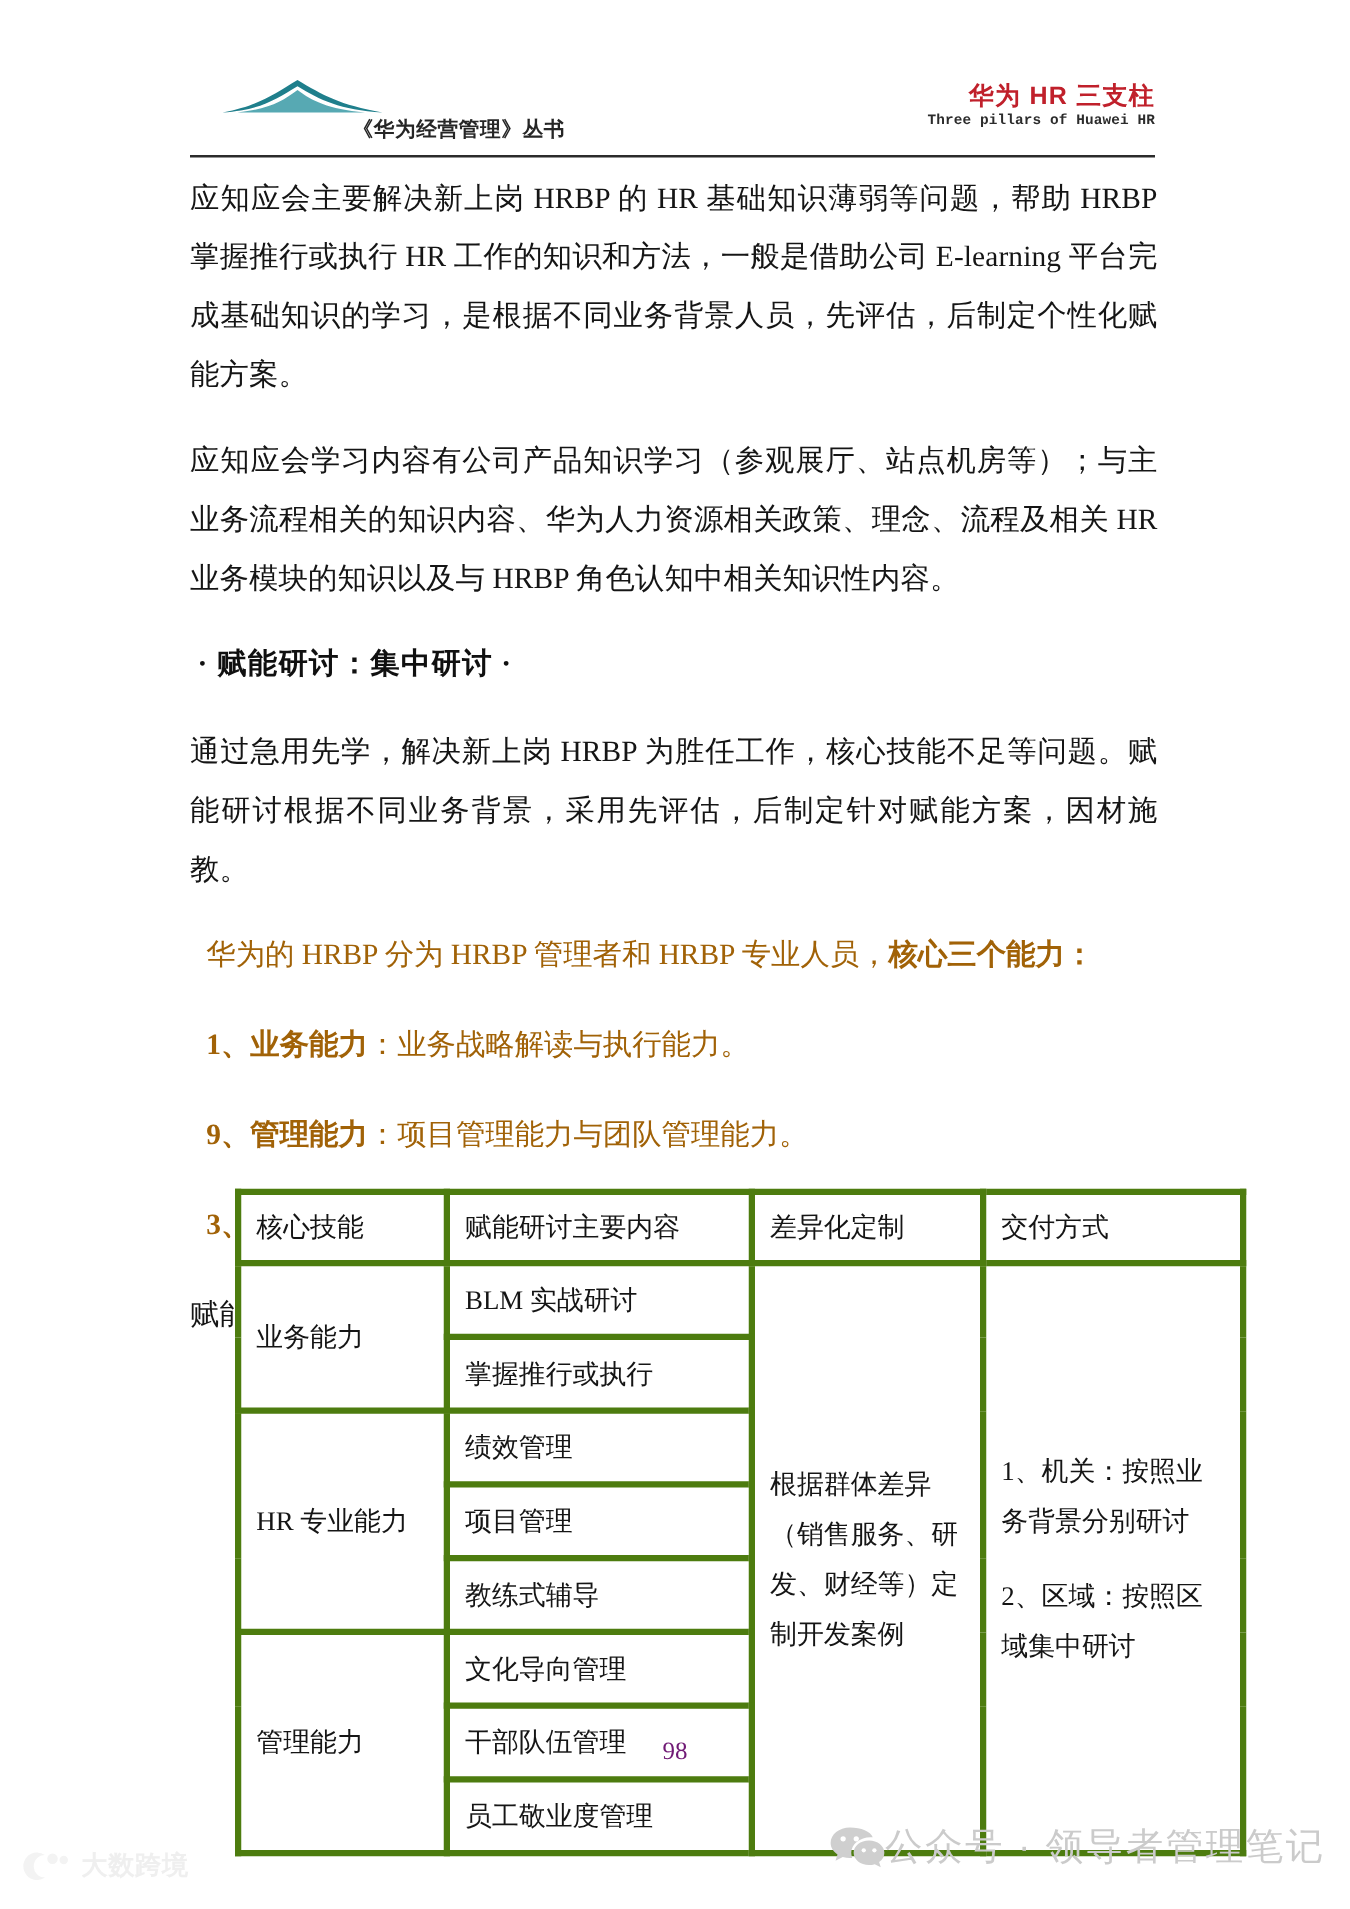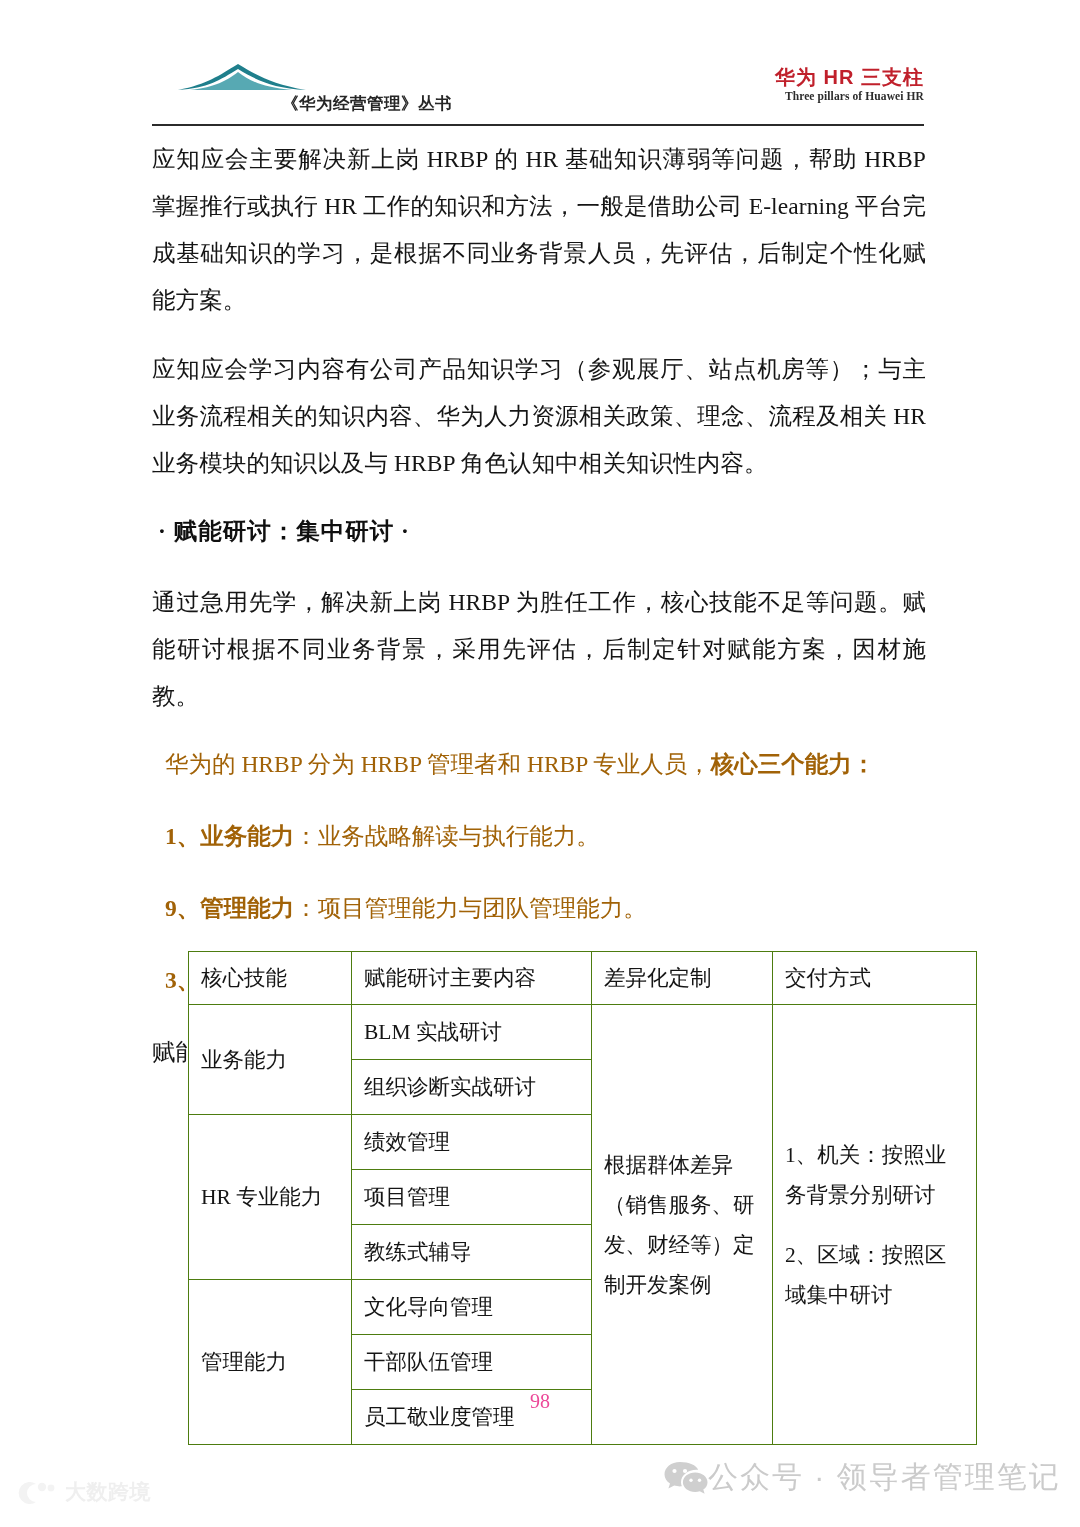--- a/index.html
+++ b/index.html
@@ -62,21 +62,21 @@
     font-family: "Liberation Sans", "DejaVu Sans", sans-serif;
     font-size: 20px;
     font-weight: 700;
     color: #c0202b;
     letter-spacing: 1px;
     line-height: 1.15;
     white-space: nowrap;
     text-align: right;
   }
   .brand-en {
-    font-family: Liberation Serif, serif;
+    font-family: Liberation Mono, monospace;
     font-size: 11.5px;
     font-weight: 700;
     color: #2c2c2c;
     letter-spacing: 0.1px;
     margin-top: 1px;
     white-space: nowrap;
     text-align: right;
   }
   .header-rule {
     position: absolute;
@@ -135,21 +135,21 @@
     left: 188px;
     top: 951px;
     width: 696px;
   }
   table.skills {
     border-collapse: collapse;
     width: 696px;
     table-layout: fixed;
   }
   table.skills td {
-    border: 1px solid #4d7c0f;
+    border: 5px solid #4d7c0f;
     padding: 6px 10px 6px 12px;
     font-size: 21.5px;
     line-height: 40px;
     vertical-align: middle;
     color: #151515;
     background: #ffffff;
   }
   td.c1 { width: 140px; }
   td.c2 { width: 217px; }
   td.c3 { width: 158px; }
@@ -168,21 +168,21 @@
   td.deliv .gap { display: block; height: 20px; }
 
   
   .folio {
     position: absolute;
     left: 0;
     top: 1390px;
     width: 1080px;
     text-align: center;
     font-size: 20px;
-    color: #ec4899;
+    color: #701a75;
   }
 
   
   .wm-left {
     position: absolute;
     left: 18px;
     top: 1478px;
     display: flex;
     align-items: center;
     gap: 7px;
@@ -270,21 +270,21 @@
           <td class="c1" rowspan="2">业务能力</td>
           <td class="c2 row-cell mid">BLM 实战研讨</td>
           <td class="c3 diff" rowspan="8">根据群体差异（销售服务、研发、财经等）定制开发案例</td>
           <td class="c4 deliv" rowspan="8">
             <span>1、机关：按照业务背景分别研讨</span>
             <span class="gap"></span>
             <span>2、区域：按照区域集中研讨</span>
           </td>
         </tr>
         <tr>
-          <td class="c2 row-cell mid">组织诊断实战研讨</td>
+          <td class="c2 row-cell mid">掌握推行或执行</td>
         </tr>
 
         <tr>
           <td class="c1" rowspan="3">HR 专业能力</td>
           <td class="c2 row-cell mid">绩效管理</td>
         </tr>
         <tr>
           <td class="c2 row-cell mid">项目管理</td>
         </tr>
         <tr>

